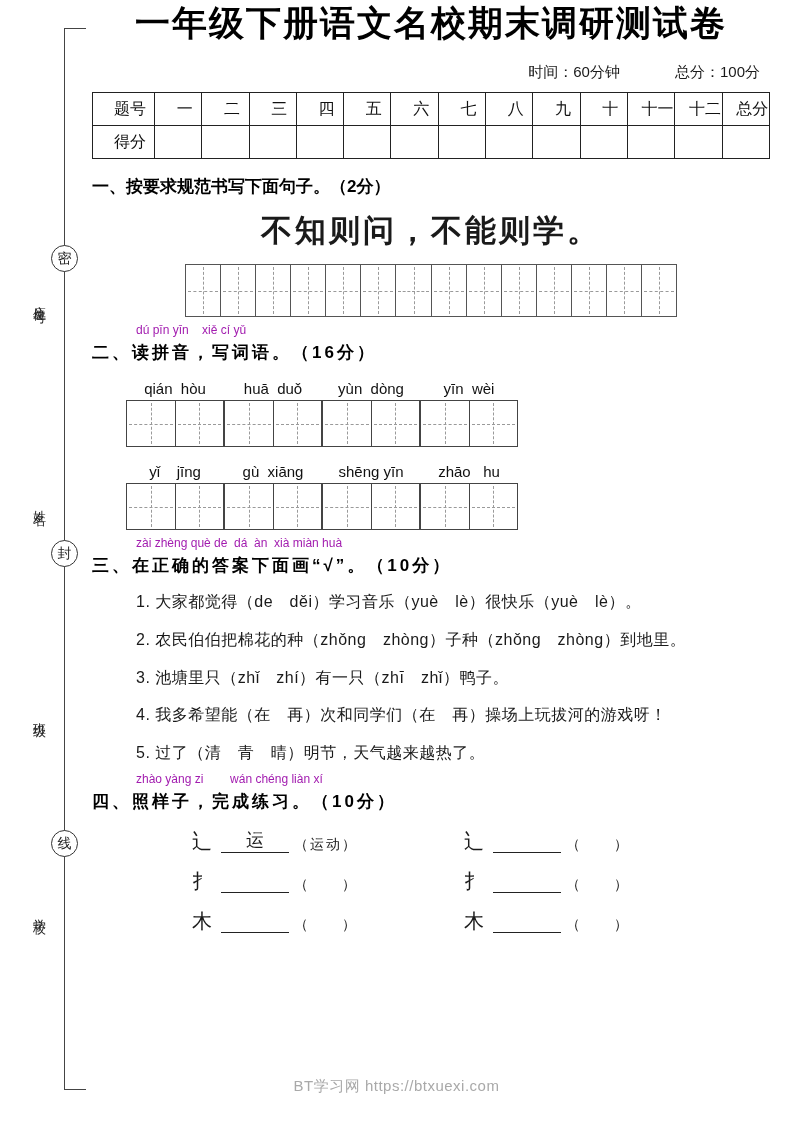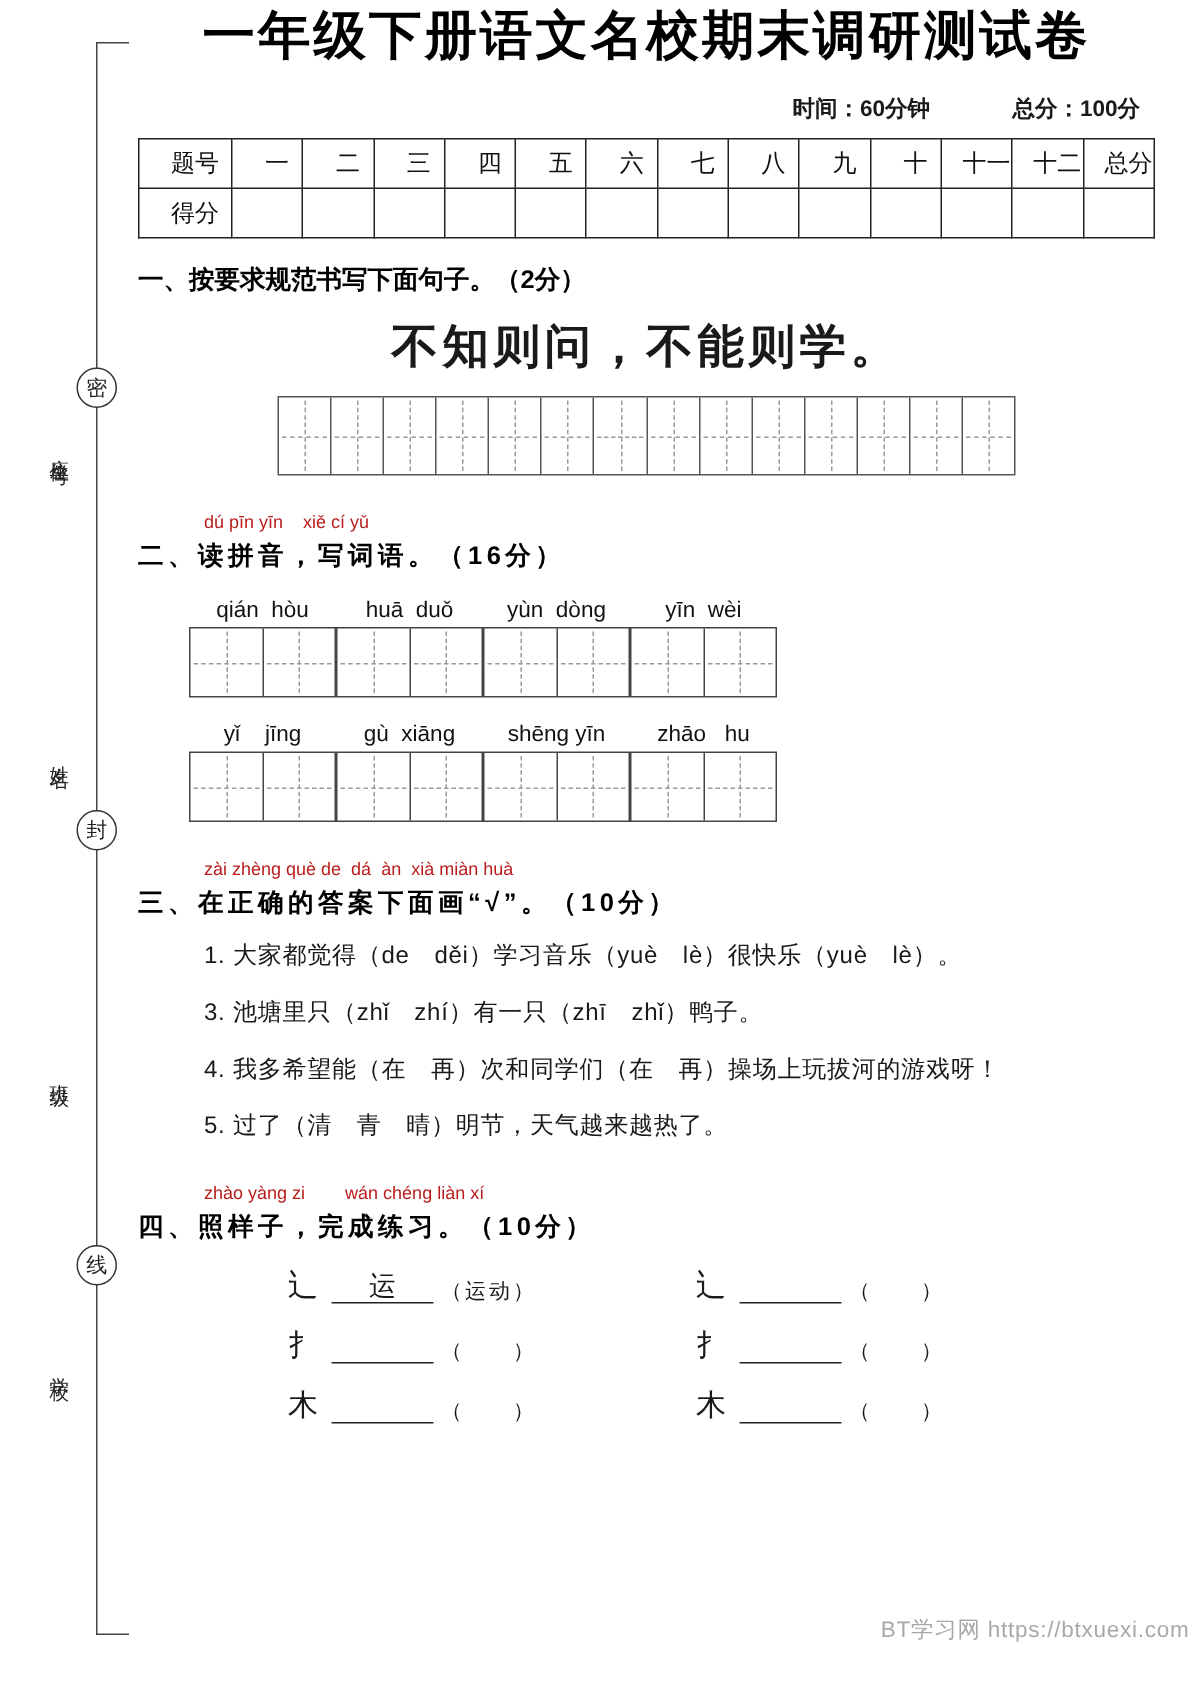--- a/index.html
+++ b/index.html
@@ -28,34 +28,34 @@
   }
 
   
   .content { position:absolute; left:92px; top:0; width:678px; }
   .page-title {
     text-align:center;
     font-size:35px; font-weight:900; letter-spacing:2px; color:#000;
   }
   .info-line {
     display:flex; justify-content:flex-end; gap:55px;
-    font-size:15px; font-weight:700; margin:16px 10px 10px 0;
+    font-size:15px; font-weight:400; margin:16px 10px 10px 0;
   }
 
   table.score-table { width:100%; border-collapse:collapse; table-layout:fixed; }
   table.score-table td {
     border:1.6px solid #222; height:33px; text-align:center;
     font-size:16px; color:#111;padding-left:13px;
   }
   table.score-table td:first-child { width:62px; }
 
   .sec-heading { font-size:17px; font-weight:700; color:#000; margin-top:16px; }
   .sec-heading.spaced { letter-spacing:3px; }
   .pinyin-line {
-    font-size:12px; color:#b91c1c; white-space:pre; margin:24px 0 -12px 44px;
+    font-size:12px; color:#a21caf; white-space:pre; margin:6px 0 -12px 44px;
   }
 
   .copy-sentence {
     font-family:"DejaVu Serif","Liberation Serif",serif;
     font-size:31px; font-weight:700; letter-spacing:3px;
     text-align:center; margin:12px 0 12px;
   }
   .writing-grid {
     display:flex; width:492px; height:53px; margin:0 auto;
     border:1.5px solid #555;
@@ -80,21 +80,21 @@
   .rad-row { display:flex; margin:16px 0 0 100px; }
   .rad-item { width:272px; display:flex; align-items:flex-end; }
   .rad { font-size:20px; margin-right:4px; line-height:1.2; }
   .blank {
     display:inline-block; min-width:68px; border-bottom:1.5px solid #222;
     text-align:center; font-size:18px; margin:0 5px; line-height:1.2;
   }
   .paren { font-size:14px; letter-spacing:2px; line-height:1.2; }
 
   .footer {
-    position:absolute; left:0; right:0; bottom:26px; text-align:right;
+    position:absolute; left:0; right:0; bottom:26px; text-align:center;
     font-size:15px; color:#a9a9a9; letter-spacing:0.5px;
   }
 </style>
 </head>
 <body>
 
 <div class="page">
 
   <div class="seal">
     <div class="seal-line"></div>
@@ -237,20 +237,21 @@
             </div>
           </div>
         </div>
     </div>
 
     <div>
       <div class="pinyin-line">zài zhèng què de  dá  àn  xià miàn huà</div>
       <div class="sec-heading spaced">三、在正确的答案下面画“√”。（10分）</div>
       <div class="q-list">
           <div class="q-item">1. 大家都觉得（de　děi）学习音乐（yuè　lè）很快乐（yuè　lè）。</div>
+          <div class="q-item">2. 农民伯伯把棉花的种（zhǒng　zhòng）子种（zhǒng　zhòng）到地里。</div>
           <div class="q-item">3. 池塘里只（zhǐ　zhí）有一只（zhī　zhǐ）鸭子。</div>
           <div class="q-item">4. 我多希望能（在　再）次和同学们（在　再）操场上玩拔河的游戏呀！</div>
           <div class="q-item">5. 过了（清　青　晴）明节，天气越来越热了。</div>
         </div>
     </div>
 
     <div>
       <div class="pinyin-line">zhào yàng zi        wán chéng liàn xí</div>
       <div class="sec-heading spaced">四、照样子，完成练习。（10分）</div>
       <div class="rad-rows">

